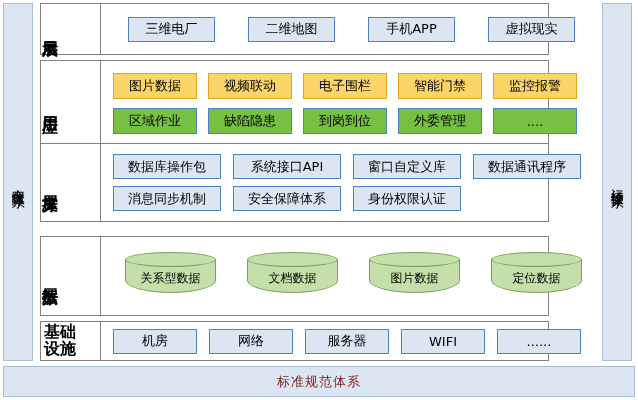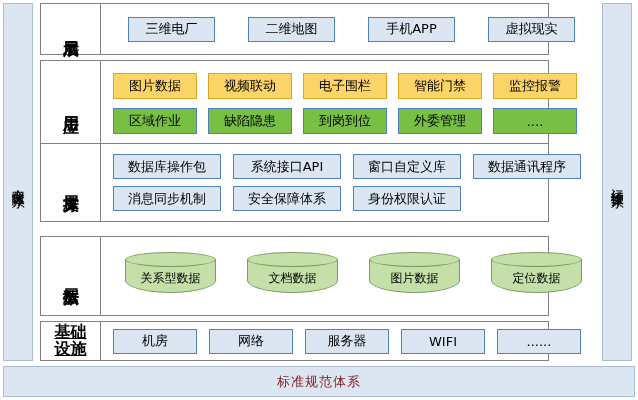--- a/index.html
+++ b/index.html
@@ -71,24 +71,23 @@
     border: 1px solid #808080;
     box-sizing: border-box;
     display: flex;
     align-items: stretch;
   }
   .layer-label {
     width: 60px;
     flex: 0 0 60px;
     display: flex;
     align-items: center;
-    justify-content: center;
+    justify-content: flex-start;
     border-right: 1px solid #808080;
     box-sizing: border-box;
-    text-decoration: underline;
   }
   .layer-label span {
     font-size: 16px;
     font-weight: bold;
     line-height: 1.06;
     letter-spacing: 0px;
     color: #000000;
     text-align: center;
     writing-mode: vertical-rl;
     text-orientation: upright;

